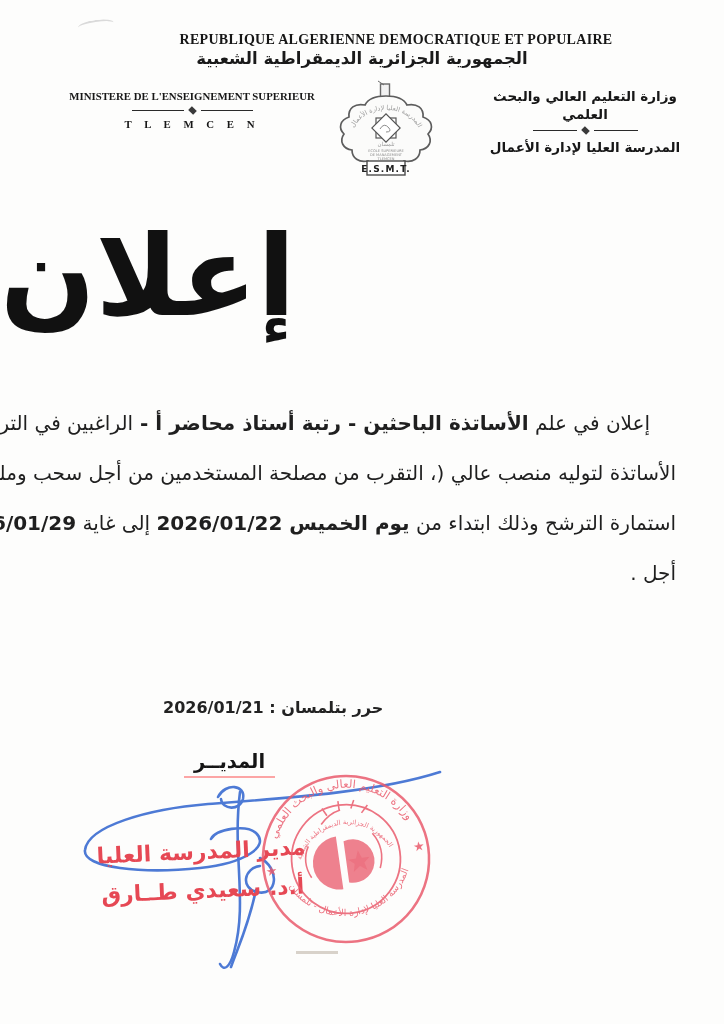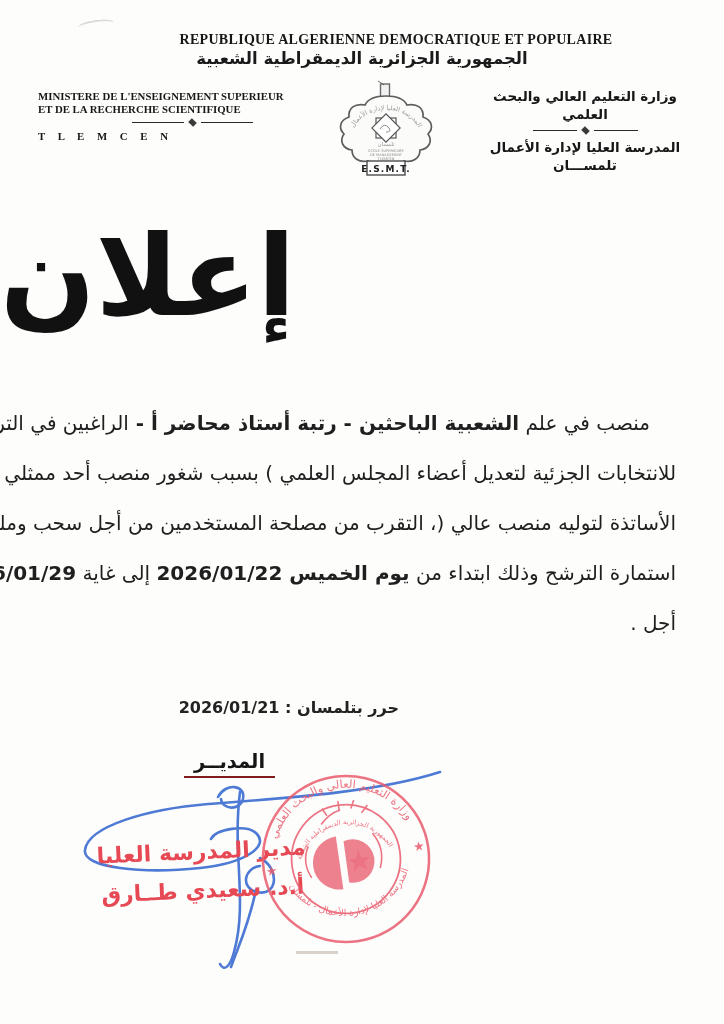--- a/index.html
+++ b/index.html
@@ -5,21 +5,21 @@
   html,body{margin:0;padding:0;background:#ffffff;}
   .page{position:relative;width:724px;height:1024px;background:#fdfdfc;overflow:hidden;
         font-family:"DejaVu Sans",sans-serif;color:#1c1c1c;}
 
   
   .republic-fr{position:absolute;top:32px;left:0;width:100%;text-align:center;
     font-family:"Liberation Serif",serif;font-weight:bold;font-size:14px;letter-spacing:.3px;color:#161616;padding-left:34px;}
   .republic-ar{position:absolute;top:49px;left:0;width:100%;text-align:center;direction:rtl;
     font-weight:bold;font-size:16.5px;color:#1a1a1a;}
 
-  .block-left{position:absolute;left:38px;top:90px;width:308px;text-align:left;
+  .block-left{position:absolute;left:38px;top:90px;width:308px;text-align:center;
     font-family:"Liberation Serif",serif;font-weight:bold;font-size:10.8px;line-height:12.5px;color:#171717;}
   .block-right{position:absolute;right:22px;top:87px;width:234px;text-align:center;direction:rtl;
     font-weight:bold;font-size:13.5px;line-height:18px;color:#171717;}
   .tlemcen{letter-spacing:5px;margin-top:1px;}
   .divider{display:flex;align-items:center;justify-content:center;gap:5px;margin:4px auto;}
   .divider .dline{width:52px;border-top:1.6px solid #2a2a2a;}
   .divider .ddiamond{width:7px;height:7px;background:#3a3a3a;transform:rotate(45deg) scaleY(.75);}
   .block-right .dline{width:44px;}
 
   .logo{position:absolute;left:328px;top:78px;width:116px;height:104px;}
@@ -30,62 +30,60 @@
 
   
   .body-text{position:absolute;left:50px;top:398px;width:626px;direction:rtl;
     font-size:20px;color:#1f1f1f;}
   .bline{height:50px;line-height:50px;white-space:nowrap;text-align:justify;text-align-last:justify;}
   .bline.first{text-indent:26px;}
   .bline.last{text-align:left;text-align-last:right;}
   .bline b{font-weight:bold;}
 
   
-  .date-line{position:absolute;left:163px;top:698px;width:236px;text-align:right;direction:rtl;
+  .date-line{position:absolute;left:163px;top:698px;width:236px;text-align:left;direction:rtl;
     font-weight:bold;font-size:16px;color:#222;}
   .director{position:absolute;left:184px;top:750px;direction:rtl;font-weight:bold;font-size:19.5px;
-    color:#151515;border-bottom:2px solid #7f1d1d;padding:0 10px 3px 10px;}
+    color:#151515;border-bottom:2px solid #fca5a5;padding:0 10px 3px 10px;}
   .red-names{position:absolute;left:80px;top:832px;width:244px;text-align:center;direction:rtl;
     color:#e64854;font-weight:bold;font-size:22px;line-height:39px;transform:rotate(-2.5deg);}
   .signature{position:absolute;left:48px;top:742px;width:410px;height:280px;pointer-events:none;}
   .stamp{position:absolute;left:257px;top:770px;width:178px;height:178px;opacity:.85;}
 
   
   .smudge-top{position:absolute;left:78px;top:20px;width:36px;height:8px;
     border-top:2px solid #dadada;border-radius:50%;transform:rotate(-8deg);}
   .smudge-bottom{position:absolute;left:296px;top:951px;width:42px;border-top:3px solid #d8d2ca;}
 </style>
 </head>
 <body>
 
 <div class="page">
 
   <div class="republic-fr">REPUBLIQUE ALGERIENNE DEMOCRATIQUE ET POPULAIRE</div>
   <div class="republic-ar">الجمهورية الجزائرية الديمقراطية الشعبية</div>
 
   <div class="block-left">
     <div>MINISTERE DE L'ENSEIGNEMENT SUPERIEUR</div>
-    <div>ET DE LA RECHERCHE SCIENTIFIQUE</div>
     <div class="divider">
       <span class="dline"></span>
       <span class="ddiamond"></span>
       <span class="dline"></span>
     </div>
     <div class="tlemcen">T L E M C E N</div>
   </div>
 
   <div class="block-right">
     <div>وزارة التعليم العالي والبحث العلمي</div>
     <div class="divider">
       <span class="dline"></span>
       <span class="ddiamond"></span>
       <span class="dline"></span>
     </div>
     <div>المدرسة العليا لإدارة الأعمال</div>
-    <div>تلمســـان</div>
   </div>
 
   <svg class="logo" viewBox="0 0 116 104">
     <g fill="none" stroke="#6a6a6a" stroke-width="1.4">
       <rect x="52.5" y="6" width="9" height="13" fill="#f2f2f2"></rect>
       <path d="M 50 3 L 56 7" stroke-width="1"></path>
       <path d="M 58 18 C 47 18 40 21 37 27 C 27 25 20 30 21 39 C 12 42 10 50 16 56 C 11 63 15 71 24 72
                C 24 80 31 85 40 83 C 42 88 49 91 58 91 C 67 91 74 88 76 83 C 85 85 92 80 92 72
                C 101 71 105 63 100 56 C 106 50 104 42 95 39 C 96 30 89 25 79 27 C 76 21 69 18 58 18 Z" fill="#fbfbfa" stroke="#5d5d5d" stroke-width="1.7"></path>
       <rect x="48" y="40" width="20" height="20" fill="#ffffff" stroke="#555" stroke-width="1.2"></rect>
@@ -102,22 +100,21 @@
     <text x="58" y="67.5" font-size="5.5" fill="#9a9a9a" text-anchor="middle" direction="rtl">تلمسان</text>
     <text x="58" y="73.5" font-size="3.6" fill="#8b8b8b" text-anchor="middle">ECOLE SUPERIEURE</text>
     <text x="58" y="77.8" font-size="3.6" fill="#8b8b8b" text-anchor="middle">DE MANAGEMENT</text>
     <text x="58" y="82" font-size="3.6" fill="#8b8b8b" text-anchor="middle">TLEMCEN</text>
     <text x="58" y="94" font-size="9" font-weight="bold" fill="#222" text-anchor="middle" letter-spacing="1.2">E.S.M.T.</text>
   </svg>
 
   <div class="announce-title">إعلان</div>
 
   <div class="body-text">
-    <div class="bline first"><span>منصب في علم </span><b>الشعبية الباحثين - رتبة أستاذ محاضر أ - </b><span> الراغبين في الترشح</span></div>
-    <div class="bline">للانتخابات الجزئية لتعديل أعضاء المجلس العلمي ) بسبب شغور منصب أحد ممثلي</div>
+    <div class="bline first"><span>إعلان في علم </span><b>الأساتذة الباحثين - رتبة أستاذ محاضر أ - </b><span> الراغبين في الترشح</span></div>
     <div class="bline">الأساتذة لتوليه منصب عالي (، التقرب من مصلحة المستخدمين من أجل سحب وملئ</div>
     <div class="bline"><span>استمارة الترشح وذلك ابتداء من </span><b>يوم الخميس 2026/01/22</b><span> إلى غاية </span><b>2026/01/29</b></div>
     <div class="bline last">أجل .</div>
   </div>
 
   <div class="date-line">حرر بتلمسان : 2026/01/21</div>
 
   <div class="director">المديــر</div>
 
   <svg class="signature" viewBox="0 0 410 280">

